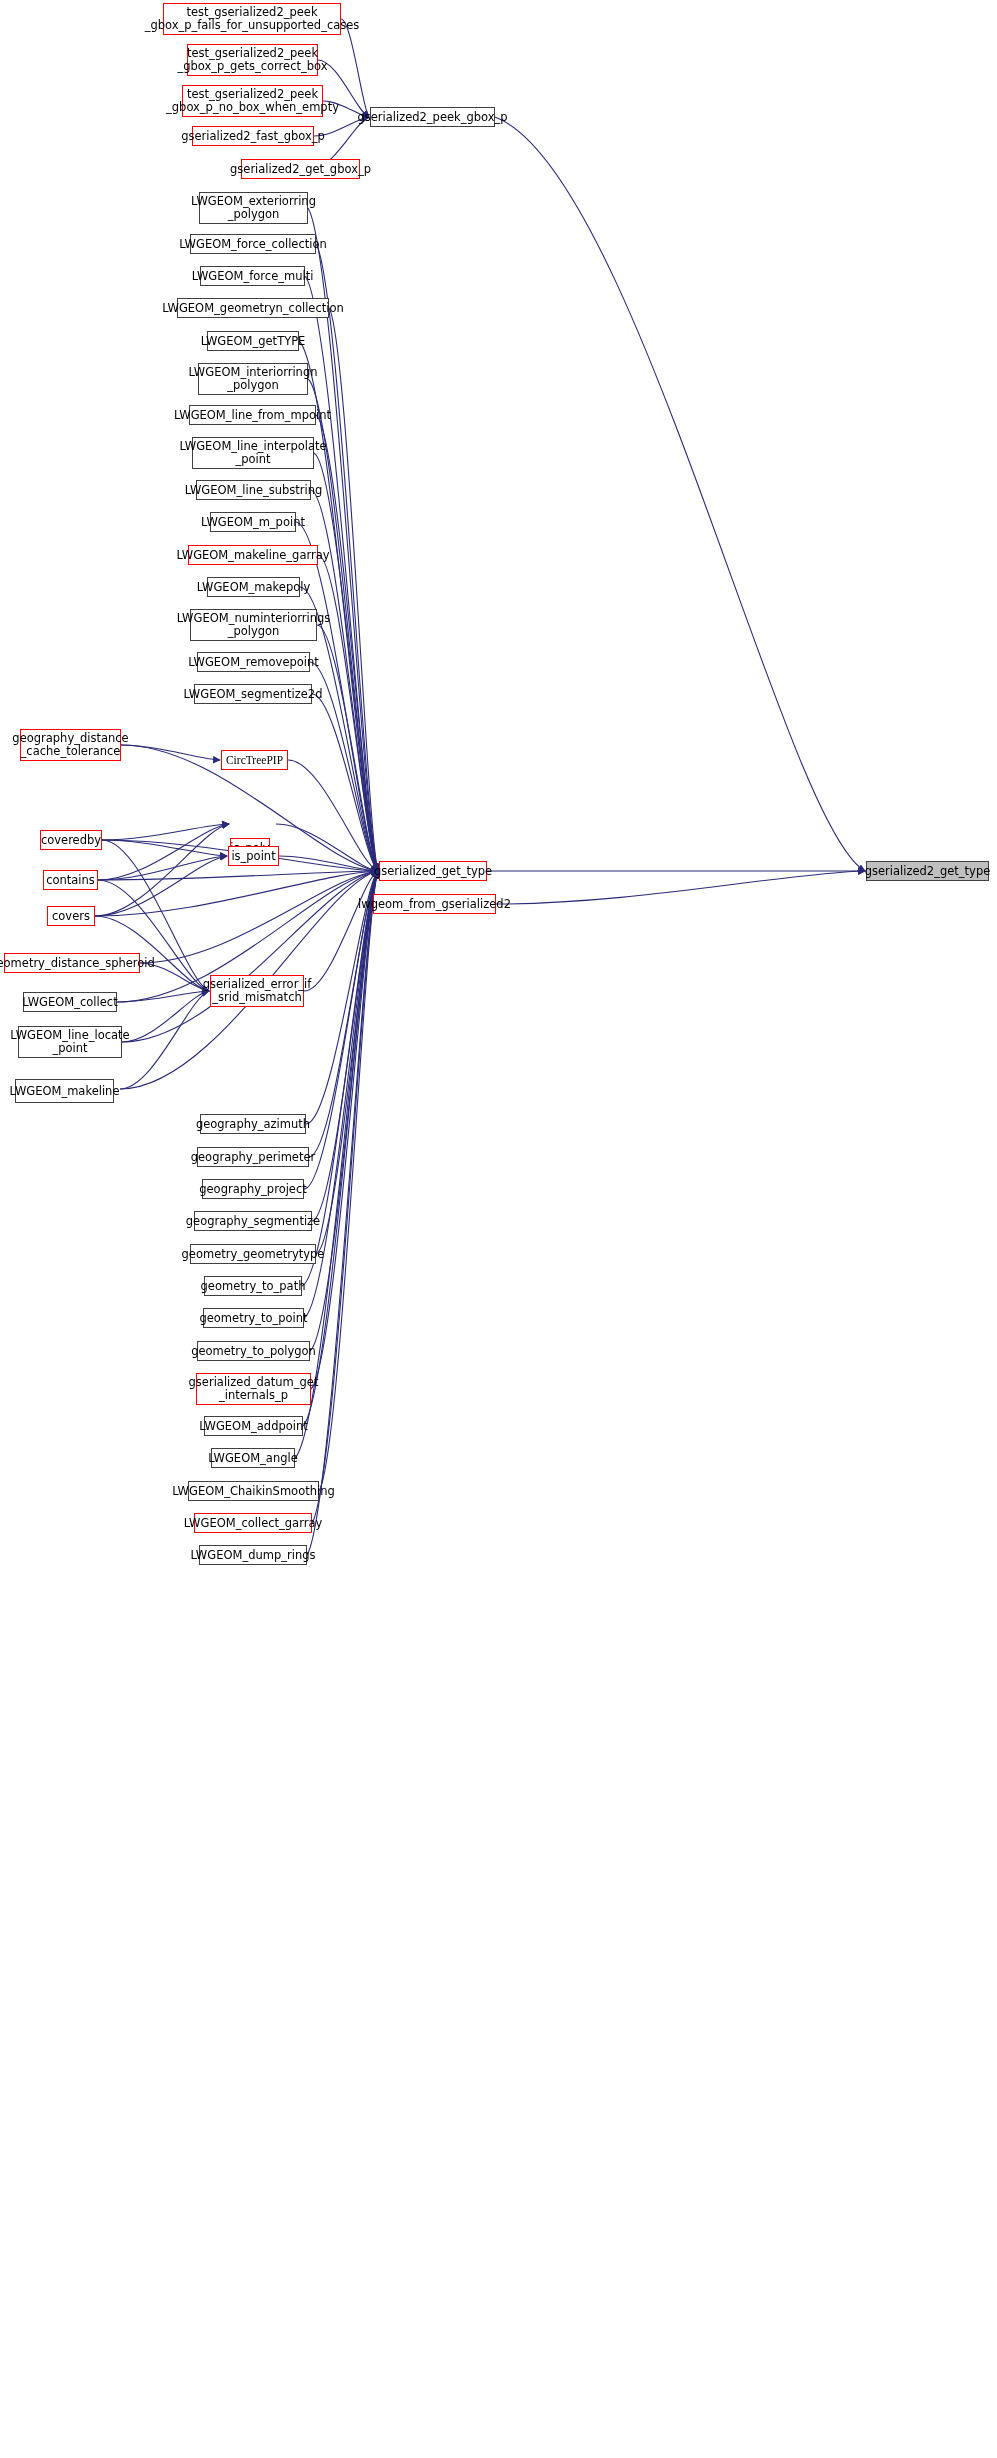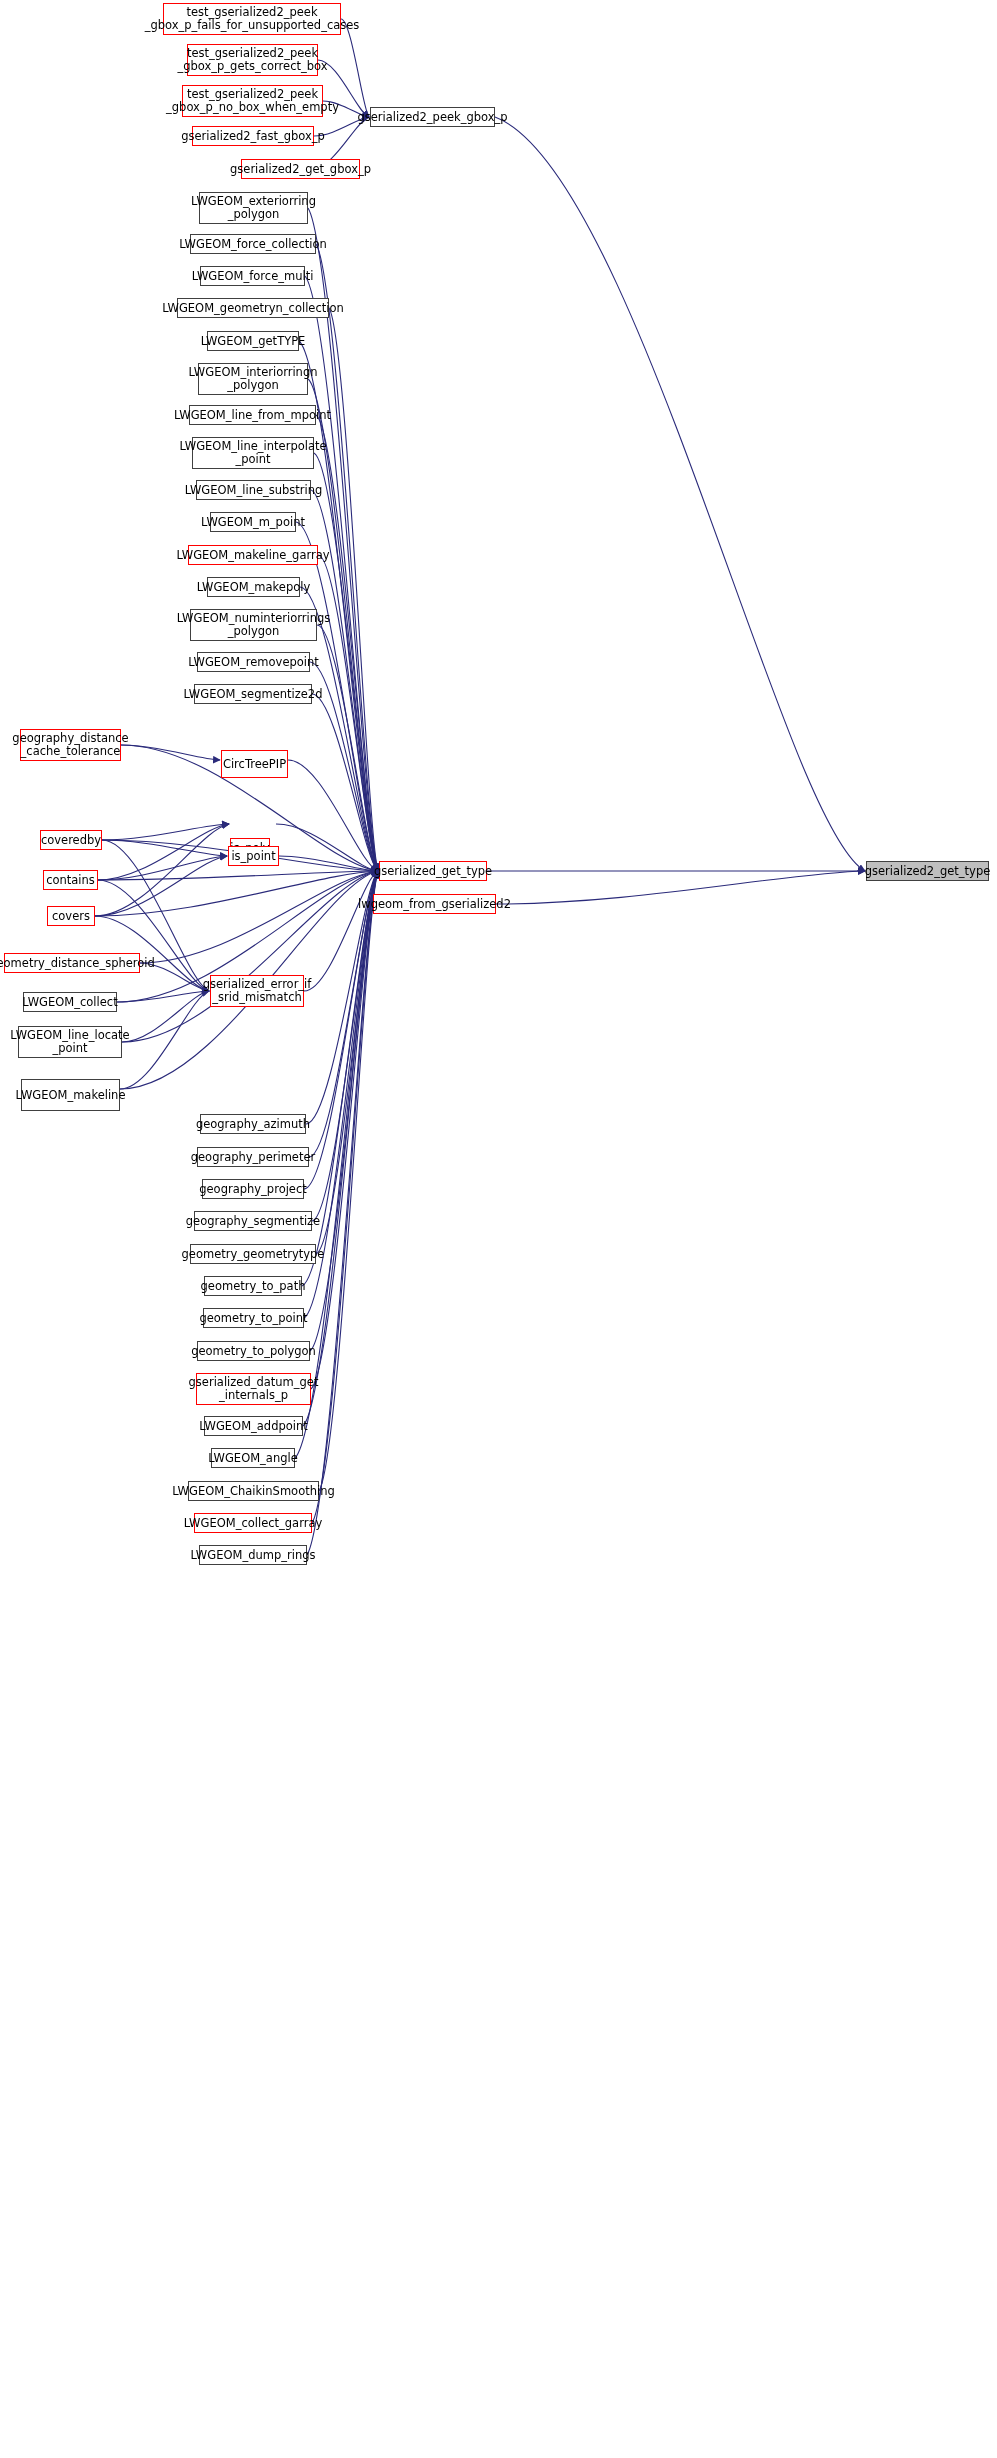--- a/index.html
+++ b/index.html
@@ -146,33 +146,33 @@
       <div class="node" style="left: 196px; top: 480px; width: 115px; height: 20px;">LWGEOM_line_substring</div>
       <div class="node" style="left: 210px; top: 512px; width: 86px; height: 20px;">LWGEOM_m_point</div>
       <div class="node red" style="left: 188px; top: 545px; width: 130px; height: 20px;">LWGEOM_makeline_garray</div>
       <div class="node" style="left: 207px; top: 577px; width: 93px; height: 20px;">LWGEOM_makepoly</div>
       <div class="node" style="left: 190px; top: 609px; width: 127px; height: 32px;">LWGEOM_numinteriorrings
 _polygon</div>
       <div class="node" style="left: 197px; top: 652px; width: 113px; height: 20px;">LWGEOM_removepoint</div>
       <div class="node" style="left: 194px; top: 684px; width: 118px; height: 20px; text-align: center;">LWGEOM_segmentize2d</div>
       <div class="node red" style="left: 20px; top: 729px; width: 101px; height: 32px;">geography_distance
 _cache_tolerance</div>
-      <div class="node red" style="left: 221px; top: 750px; width: 67px; height: 28px;">CircTreePIP</div>
+      <div class="node red" style="left: 221px; top: 750px; width: 67px; height: 20px; font-family: Liberation Serif, serif;">CircTreePIP</div>
       <div class="node red" style="left: 230px; top: 838px; width: 40px; height: 20px;">is_poly</div>
       <div class="node red" style="left: 40px; top: 830px; width: 62px; height: 20px;">coveredby</div>
       <div class="node red" style="left: 228px; top: 846px; width: 51px; height: 20px;">is_point</div>
       <div class="node red" style="left: 43px; top: 870px; width: 55px; height: 20px;">contains</div>
       <div class="node red" style="left: 47px; top: 906px; width: 48px; height: 20px;">covers</div>
       <div class="node red" style="left: 4px; top: 953px; width: 136px; height: 20px;">geometry_distance_spheroid</div>
       <div class="node red" style="left: 210px; top: 975px; width: 94px; height: 32px;">gserialized_error_if
 _srid_mismatch</div>
       <div class="node" style="left: 23px; top: 992px; width: 94px; height: 20px;">LWGEOM_collect</div>
       <div class="node" style="left: 18px; top: 1026px; width: 104px; height: 32px;">LWGEOM_line_locate
 _point</div>
-      <div class="node" style="left: 21px; top: 1079px; width: 99px; height: 32px; text-align: right;">LWGEOM_makeline</div>
+      <div class="node" style="left: 15px; top: 1079px; width: 99px; height: 24px; text-align: right;">LWGEOM_makeline</div>
       <div class="node" style="left: 200px; top: 1114px; width: 106px; height: 20px;">geography_azimuth</div>
       <div class="node" style="left: 197px; top: 1147px; width: 112px; height: 20px;">geography_perimeter</div>
       <div class="node" style="left: 202px; top: 1179px; width: 102px; height: 20px;">geography_project</div>
       <div class="node" style="left: 194px; top: 1211px; width: 118px; height: 20px;">geography_segmentize</div>
       <div class="node" style="left: 190px; top: 1244px; width: 126px; height: 20px; text-align: right;">geometry_geometrytype</div>
       <div class="node" style="left: 204px; top: 1276px; width: 98px; height: 20px;">geometry_to_path</div>
       <div class="node" style="left: 203px; top: 1308px; width: 101px; height: 20px;">geometry_to_point</div>
       <div class="node" style="left: 197px; top: 1341px; width: 113px; height: 20px;">geometry_to_polygon</div>
       <div class="node red" style="left: 196px; top: 1373px; width: 115px; height: 32px;">gserialized_datum_get
 _internals_p</div>

